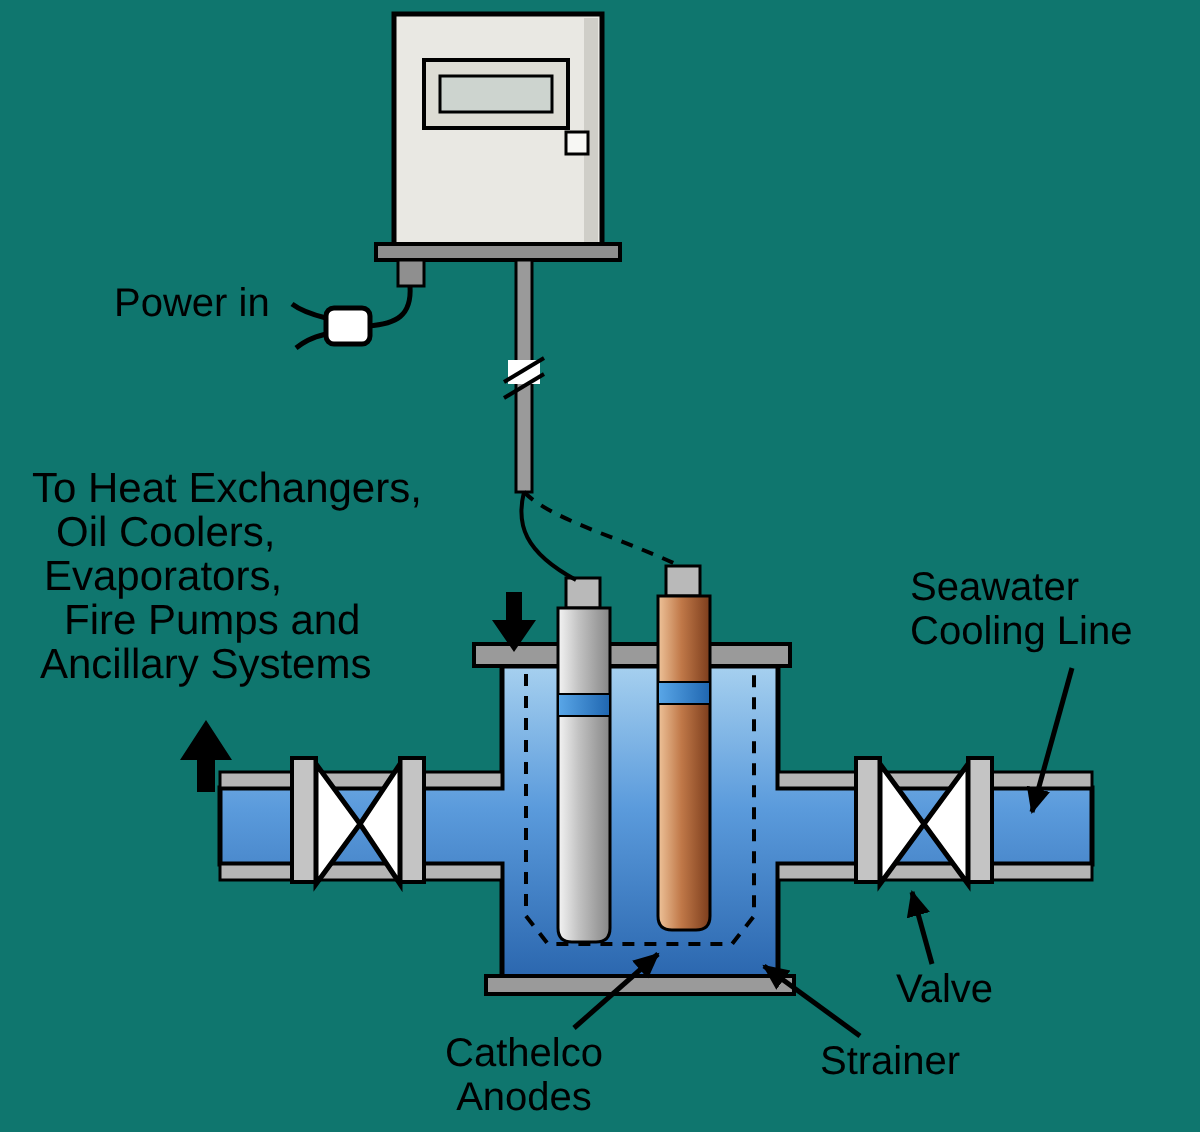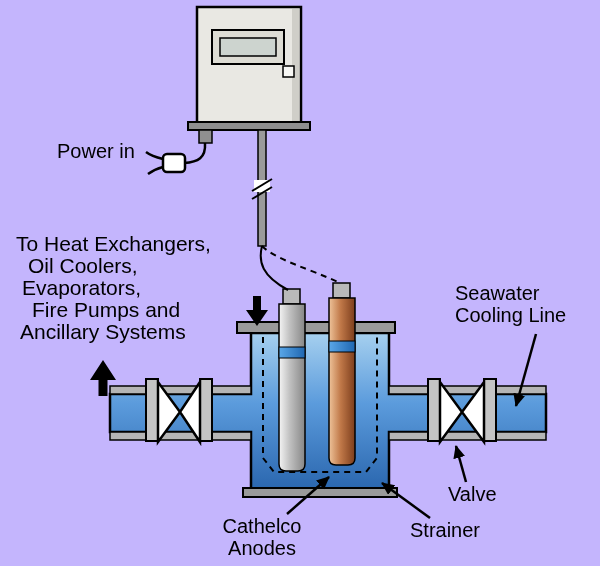--- a/index.html
+++ b/index.html
@@ -1,19 +1,19 @@
 <!DOCTYPE html>
 <html><head>
 <meta charset="utf-8">
 <style>
   html,body{margin:0;padding:0;background:#ffffff;}
   .stage{
     position:relative;
     width:600px;height:566px;
-    background:#c4b5fd;
+    background:#0f766e;
     font-family:"Liberation Sans", sans-serif;
     overflow:hidden;
   }
   svg text{
     font-family:"Liberation Sans", sans-serif;
     fill:#000000;
   }
   .lbl{font-size:20px;}
   .lbl-big{font-size:21px;}
 </style>

